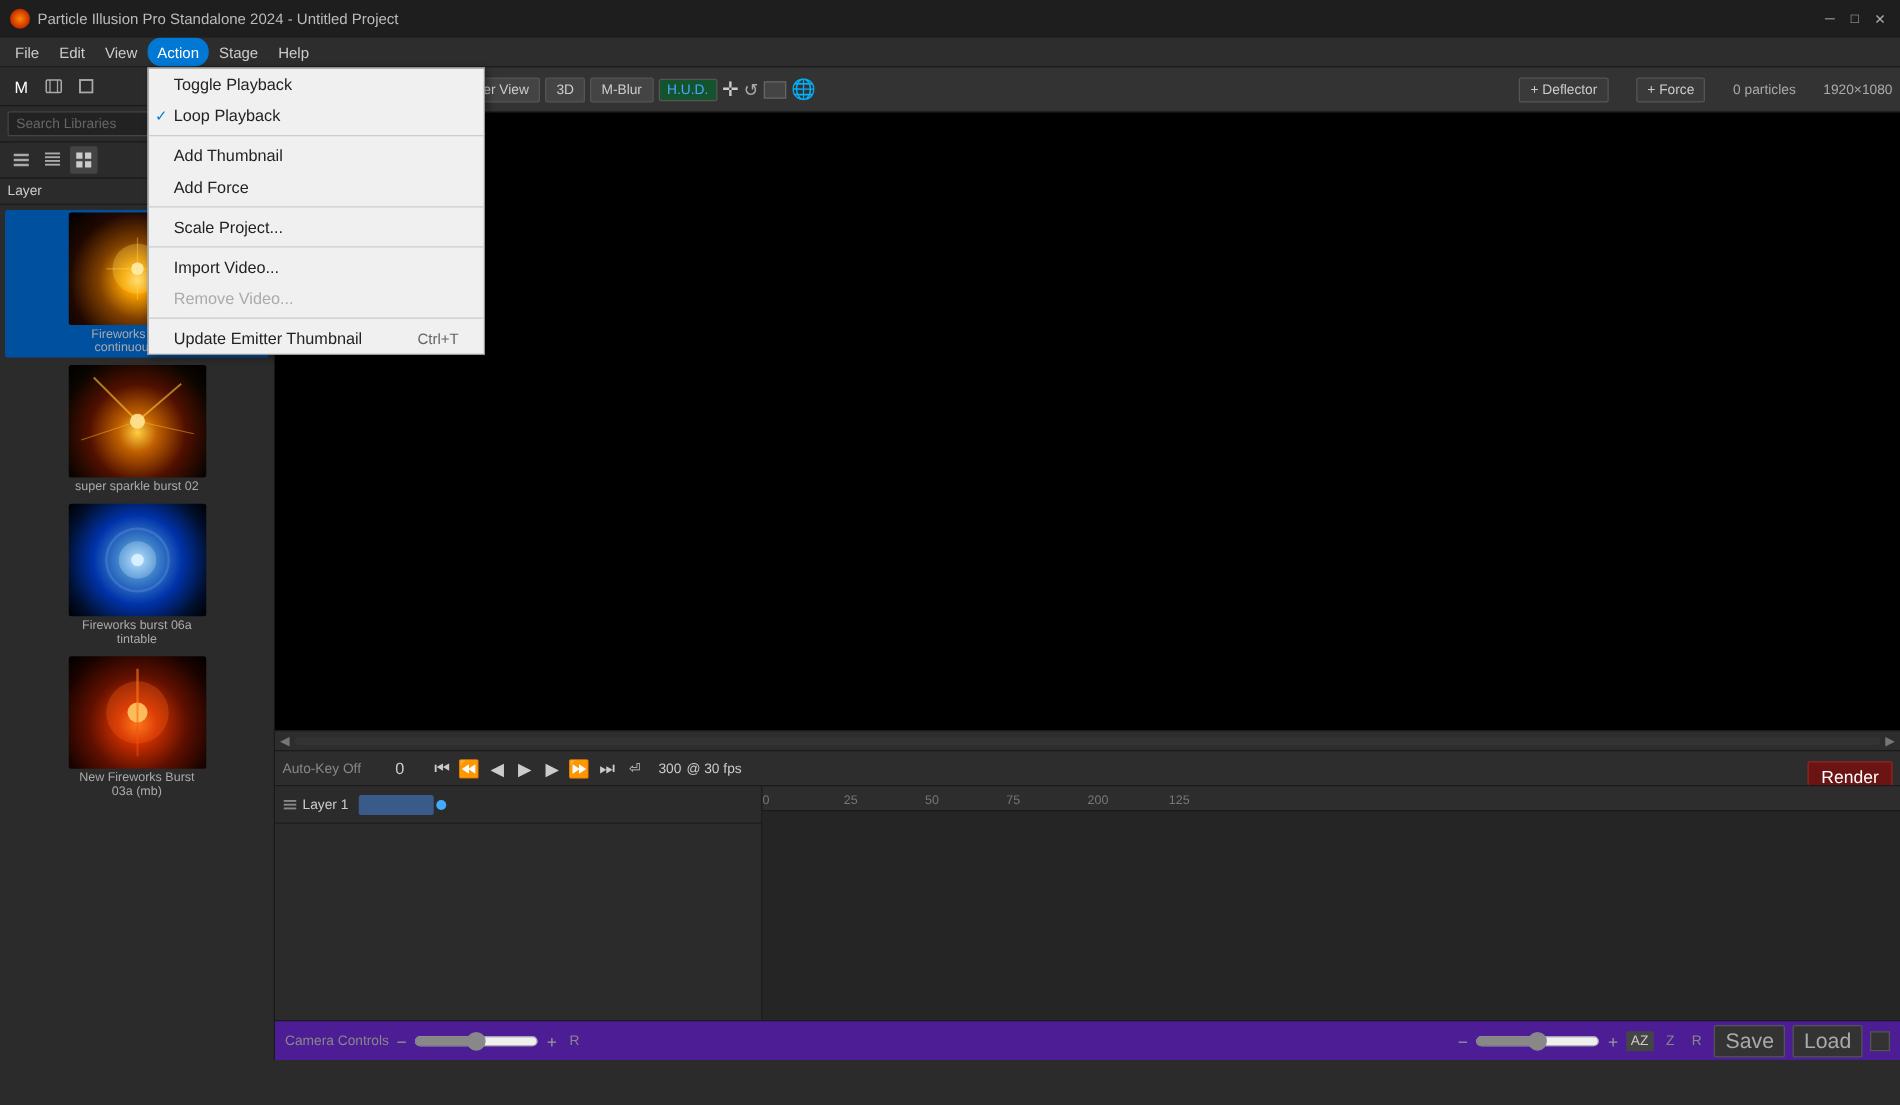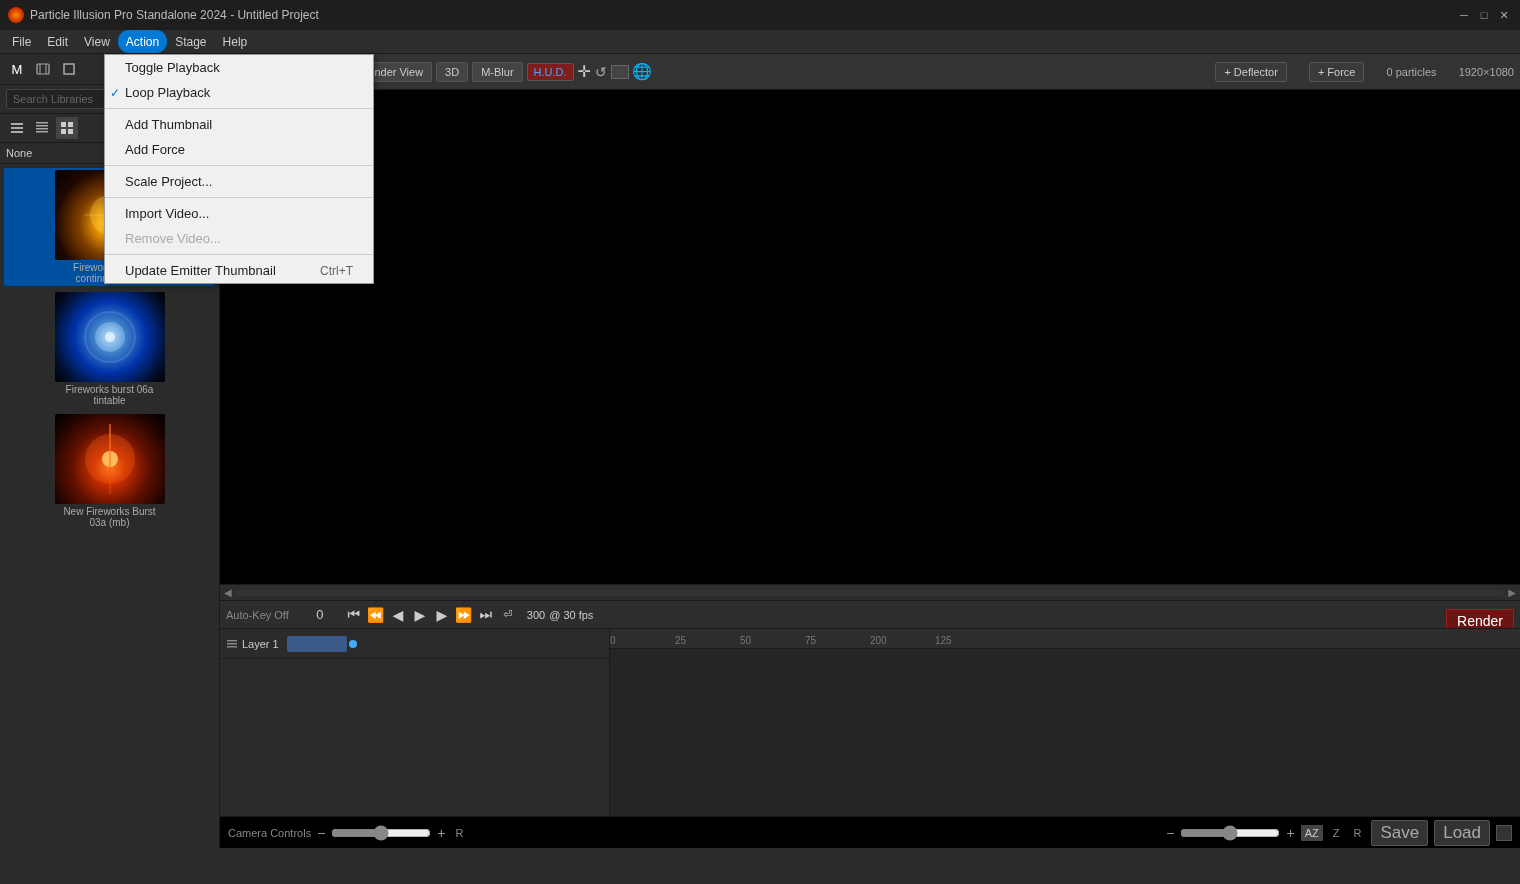--- a/index.html
+++ b/index.html
@@ -64,21 +64,21 @@
     .menu-item:hover, .menu-item.active {
       background: #0078d4;
       color: #fff;
       border-radius: 11px;
     }
 
     
     #action-dropdown {
       position: absolute;
       top: 54px;
-      left: 104px;
+      left: 118px;
       background: #f0f0f0;
       border: 1px solid #999;
       box-shadow: 2px 2px 6px rgba(0,0,0,0.4);
       z-index: 1000;
       width: 270px;
       color: #222;
       font-size: 13px;
     }
     .dropdown-item {
       padding: 5px 20px;
@@ -155,21 +155,21 @@
       background: #3a3a3a;
       border: 1px solid #555;
       color: #ccc;
       font-size: 11px;
       cursor: pointer;
       border-radius: 2px;
     }
     .hud-btn {
       color: #4af;
       padding: 2px 6px;
-      background: #7f1d1d;
+      background: #14532d;
       border: 1px solid #555;
       font-size: 11px;
       cursor: pointer;
       border-radius: 2px;
     }
     .crosshair-icon { font-size: 16px; color: #ccc; cursor: pointer; }
 
     
     #main-layout {
       display: flex;
@@ -340,21 +340,21 @@
     }
     .ruler-mark {
       font-size: 10px;
       color: #777;
       width: 65px;
     }
 
     
     #camera-controls {
       height: 32px;
-      background: #000000;
+      background: #4c1d95;
       display: flex;
       align-items: center;
       padding: 0 8px;
       border-top: 1px solid #1a1a1a;
       gap: 6px;
     }
     .cam-btn { color: #999; font-size: 14px; cursor: pointer; }
     .cam-slider { width: 100px; accent-color: #888; }
     .cam-label { color: #888; font-size: 11px; }
     .cam-letter { color: #888; font-size: 11px; cursor: pointer; padding: 2px 4px; }
@@ -464,41 +464,53 @@
         <svg width="14" height="14" viewBox="0 0 14 14">
           <rect x="1" y="1" width="5" height="5" fill="#ccc"></rect>
           <rect x="8" y="1" width="5" height="5" fill="#ccc"></rect>
           <rect x="1" y="8" width="5" height="5" fill="#ccc"></rect>
           <rect x="8" y="8" width="5" height="5" fill="#ccc"></rect>
         </svg>
       </div>
     </div>
 
     <div style="padding: 4px 6px; border-bottom: 1px solid #1a1a1a; display:flex; align-items:center; gap:4px;">
-      <span style="color:#ccc; font-size:11px; flex:1;">None</span>
+      <span style="color:#ccc; font-size:11px; flex:1;">Layer</span>
       <svg width="10" height="10" viewBox="0 0 10 10">
           <polygon points="1,3 9,3 5,8" fill="#aaa"></polygon>
         </svg>
     </div>
 
     <div id="thumbnail-grid">
 
       <div class="thumb-item selected">
         <div class="thumb-img" style="background: radial-gradient(circle at 50% 60%, #ffe080 0%, #f8a000 15%, #804000 40%, #200800 70%, #000 100%); width:110px; height:90px;">
 
           <svg width="110" height="90" style="position:absolute;">
             <circle cx="55" cy="45" r="20" fill="rgba(255,220,80,0.3)"></circle>
             <circle cx="55" cy="45" r="5" fill="rgba(255,240,180,0.9)"></circle>
             <line x1="55" y1="20" x2="55" y2="70" stroke="rgba(255,220,100,0.4)" stroke-width="1"></line>
             <line x1="30" y1="45" x2="80" y2="45" stroke="rgba(255,220,100,0.4)" stroke-width="1"></line>
           </svg>
         </div>
         <div class="thumb-label">Fireworks Glitter continuous 03b</div>
       </div>
 
+      <div class="thumb-item">
+        <div class="thumb-img" style="background: radial-gradient(circle at 50% 60%, #ffd040 0%, #c06000 20%, #501000 50%, #0a0500 80%, #000 100%); width:110px; height:90px; position:relative;">
+          <svg width="110" height="90" style="position:absolute; top:0; left:0;">
+            <line x1="55" y1="45" x2="20" y2="10" stroke="rgba(255,200,50,0.6)" stroke-width="1.5"></line>
+            <line x1="55" y1="45" x2="90" y2="15" stroke="rgba(255,200,50,0.6)" stroke-width="1.5"></line>
+            <line x1="55" y1="45" x2="10" y2="60" stroke="rgba(255,180,30,0.5)" stroke-width="1"></line>
+            <line x1="55" y1="45" x2="100" y2="55" stroke="rgba(255,180,30,0.5)" stroke-width="1"></line>
+            <circle cx="55" cy="45" r="6" fill="rgba(255,230,150,0.9)"></circle>
+          </svg>
+        </div>
+        <div class="thumb-label">super sparkle burst 02</div>
+      </div>
 
       <div class="thumb-item">
         <div class="thumb-img" style="background: radial-gradient(circle at 50% 50%, #aaddff 0%, #4488cc 20%, #0033aa 50%, #001030 80%, #000 100%); width:110px; height:90px; position:relative;">
           <svg width="110" height="90" style="position:absolute; top:0; left:0;">
             <circle cx="55" cy="45" r="15" fill="rgba(200,230,255,0.3)"></circle>
             <circle cx="55" cy="45" r="5" fill="rgba(220,240,255,0.95)"></circle>
             <circle cx="55" cy="45" r="25" fill="none" stroke="rgba(150,200,255,0.2)" stroke-width="2"></circle>
           </svg>
         </div>
         <div class="thumb-label">Fireworks burst 06a tintable</div>

